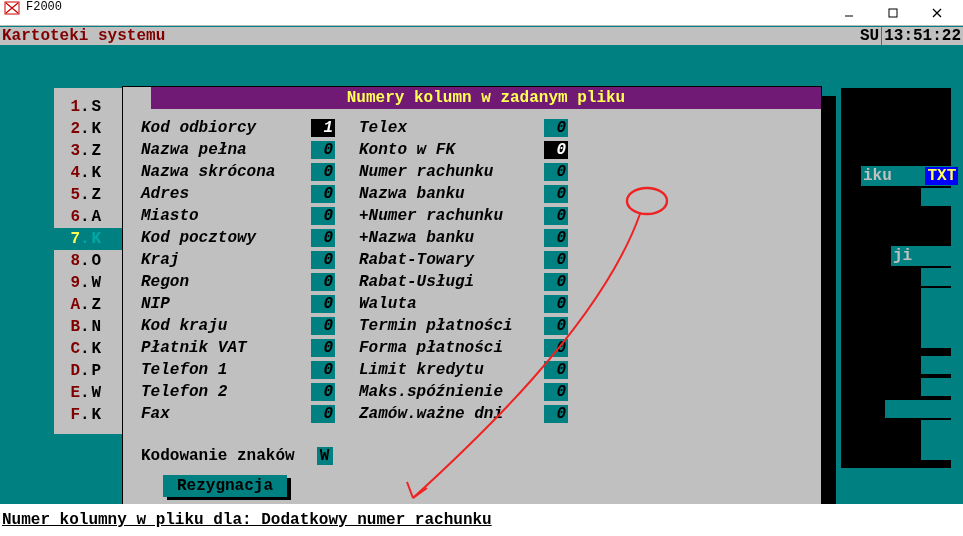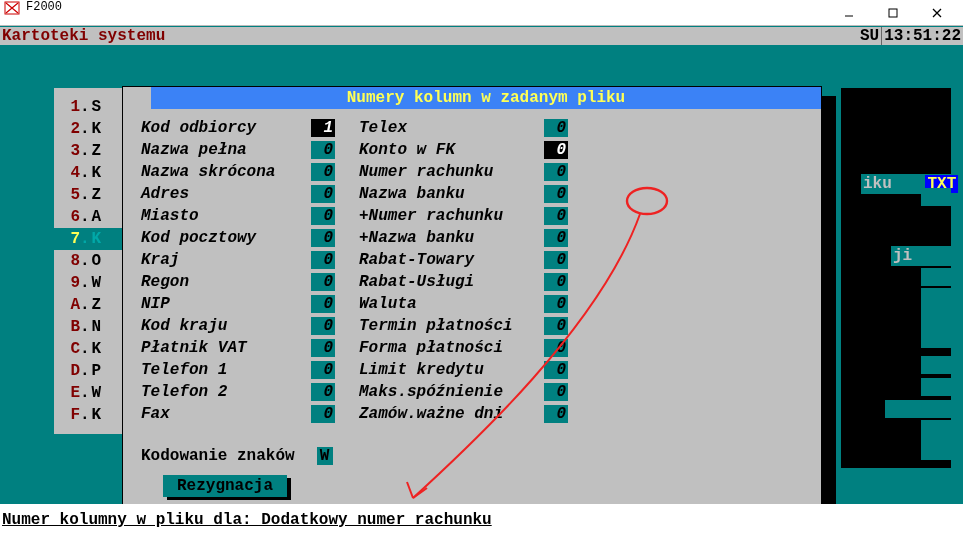--- a/index.html
+++ b/index.html
@@ -90,21 +90,21 @@
   .dialog {
     position: absolute;
     left: 122px;
     top: 60px;
     width: 700px;
     background: #c0c0c0;
     border: 1px solid #000;
     box-shadow: 14px 10px 0 #000;
   }
   .dlg-title {
-    background: #3b82f6;
+    background: #701a75;
     color: #ffff55;
     text-align: center;
     padding: 2px 0;
     margin-left: 28px;
   }
   .dlg-body {
     display: flex;
     padding: 6px 18px 10px 18px;
     gap: 24px;
   }
@@ -302,21 +302,21 @@
         <span class="ch">W</span>
       </div>
       <div class="row">
         <span class="idx">F</span>
         <span class="dot">.</span> 
         <span class="ch">K</span>
       </div>
     </div>
 
   <div class="sidepanel">
-    <div class="sp-bar" style="top:86px; right:0; width:90px;gap:12px;">
+    <div class="sp-bar" style="top:78px; right:0; width:90px;gap:12px;">
       <span>iku</span>&nbsp;
       <span style="background:#0000ff;color:#ffff55;padding:0 2px">TXT</span>
     </div>
     <div class="sp-bar" style="top:158px; right:0; width:60px;">
       <span>ji</span>
     </div>
     <div class="sp-bar" style="top:100px; right:0; width:30px; height:18px;"></div>
     <div class="sp-bar" style="top:180px; right:0; width:30px; height:18px;"></div>
     <div class="sp-bar" style="top:200px; right:0; width:30px; height:60px;"></div>
     <div class="sp-bar" style="top:268px; right:0; width:30px; height:18px;"></div>

